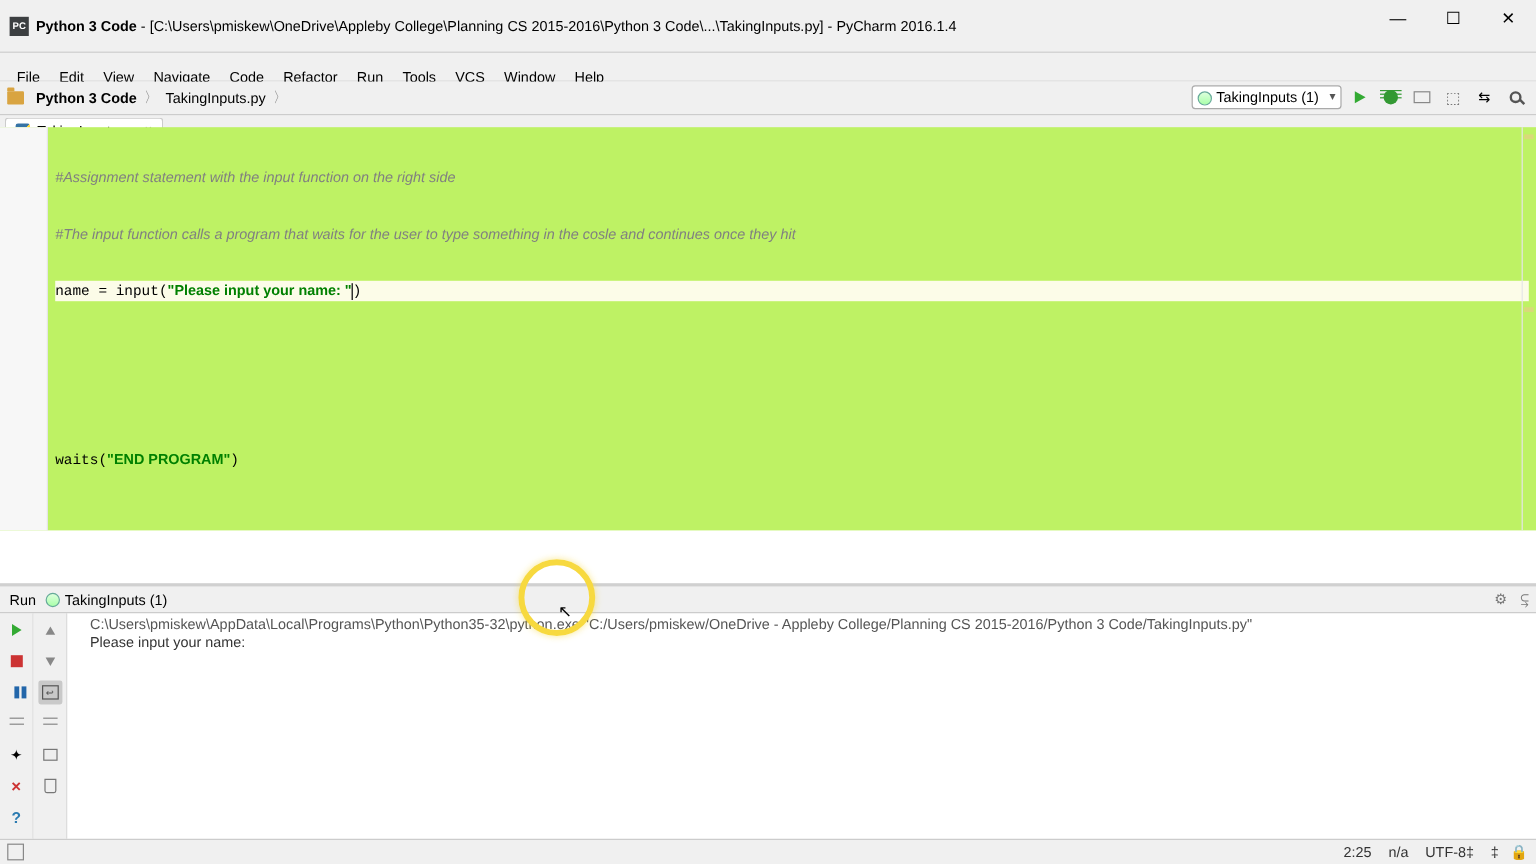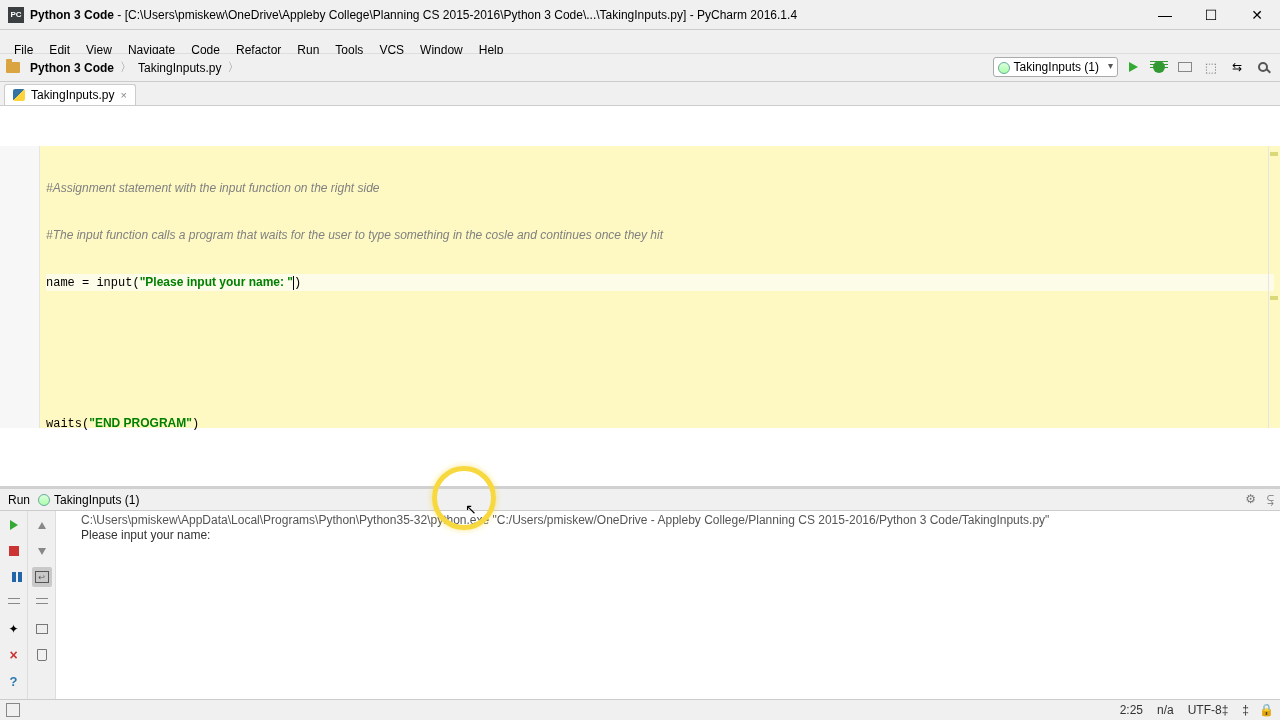--- a/index.html
+++ b/index.html
@@ -1,19 +1,19 @@
 <!DOCTYPE html>
 <html><head>
 <meta charset="utf-8">
 <style>
 * { margin:0; padding:0; box-sizing:border-box; font-family:"Segoe UI",Arial,sans-serif; font-size:12px; }
 body { width:1280px; height:720px; background:#fff; overflow:hidden; position:relative; }
 
 
-.titlebar { height:30px; background:#f0f0f0; border-bottom:1px solid #ccc; display:flex; align-items:center; padding:0 8px; position:relative; }
+.titlebar { height:44px; background:#f0f0f0; border-bottom:1px solid #ccc; display:flex; align-items:center; padding:0 8px; position:relative; }
 .titlebar .icon { width:16px; height:16px; background:#3c3f41; display:inline-flex; align-items:center; justify-content:center; color:#fff; font-size:8px; font-weight:bold; margin-right:6px; }
 .titlebar .path { font-size:12px; color:#000; }
 .window-ctrls { position:absolute; right:0; top:0; display:flex; }
 .window-ctrls .wc { width:46px; height:30px; display:flex; align-items:center; justify-content:center; font-size:14px; cursor:pointer; }
 
 
 .menubar { height:24px; background:#f0f0f0; display:flex; align-items:center; padding:0 6px; border-bottom:1px solid #ddd; }
 .menubar .menu-item { padding:3px 8px; cursor:pointer;margin-top:16px; }
 .menubar .menu-item u { text-decoration:underline; }
 
@@ -37,21 +37,21 @@
 .tb-cov { width:14px; height:10px; border:1px solid #888; }
 .tb-gear { color:#777; font-size:13px; }
 
 
 .tabbar { height:24px; background:#f0f0f0; display:flex; align-items:flex-end; padding-left:4px; border-bottom:1px solid #ccc; }
 .file-tab { background:#fff; border:1px solid #ccc; border-bottom:none; padding:3px 8px; display:flex; align-items:center; gap:6px; border-radius:3px 3px 0 0; }
 .file-tab .py-icon { width:12px; height:12px; background:linear-gradient(135deg,#3673a5 50%,#ffd43b 50%); border-radius:2px; }
 .file-tab .close-x { color:#888; cursor:pointer; font-size:11px; }
 
 
-.editor-area { position:absolute; top:106px; left:0; right:0; height:282px; background:#fef9c3; display:flex;margin-top:40px; }
+.editor-area { position:absolute; top:106px; left:0; right:0; height:336px; background:#bef264; display:flex; }
 .gutter { width:40px; background:#f7f7f7; border-right:1px solid #e5e5e5; }
 .code-content { flex:1; padding:4px 6px; font-family:Consolas,"Courier New",monospace; font-size:13px; position:relative; white-space:pre; }
 .code-line { height:17px; line-height:17px; }
 .code-line.hl { background:#fcfce8; }
 .cm-comment { color:#808080; font-style:italic; }
 .cm-str { color:#008000; font-weight:bold; }
 .cm-fn { color:#000;font-family:Liberation Mono, monospace; }
 .editor-right { position:absolute; right:0; top:0; width:12px; height:100%; border-left:1px solid #e5e5e5; }
 .marker { position:absolute; right:2px; width:8px; height:4px; background:#d9d97a; }
 .caret-bar { display:inline-block; width:1px; height:14px; background:#000; vertical-align:middle; animation:blink 1s step-start infinite; }
@@ -76,21 +76,21 @@
 .rt-stop { width:10px; height:10px; background:#c33; }
 .rt-pause { width:4px; height:10px; background:#26a; box-shadow:6px 0 0 #26a; }
 .rt-x { color:#c33; font-weight:bold; font-size:14px; }
 .rt-q { color:#2a7ab0; font-weight:bold; font-size:13px; }
 .rt-arrow-up { width:0;height:0;border-left:4px solid transparent;border-right:4px solid transparent;border-bottom:7px solid #888; }
 .rt-arrow-dn { width:0;height:0;border-left:4px solid transparent;border-right:4px solid transparent;border-top:7px solid #888; }
 .rt-grid { width:12px; height:10px; background:linear-gradient(#888,#888) 0 0/12px 1px no-repeat,linear-gradient(#888,#888) 0 5px/12px 1px no-repeat,linear-gradient(#888,#888) 0 10px/12px 1px no-repeat; }
 .rt-print { width:12px;height:10px;border:1px solid #777;background:#eee; }
 .rt-trash { width:10px;height:12px;border:1px solid #777;border-radius:0 0 2px 2px; }
 .rt-softwrap { width:14px;height:12px;border:1px solid #555;display:flex;align-items:center;justify-content:center;font-size:8px;color:#555; }
-.console-out { flex:1; padding:2px 1px; font-family:Consolas,"Courier New",monospace; font-size:13px; white-space:pre;margin-left:24px; }
+.console-out { flex:1; padding:2px 19px; font-family:Consolas,"Courier New",monospace; font-size:13px; white-space:pre; }
 .exe-path { color:#555; }
 .prompt-text { color:#333; }
 
 
 .statusbar { position:absolute; bottom:0; left:0; right:0; height:21px; background:#f0f0f0; border-top:1px solid #ccc; display:flex; align-items:center; padding:0 6px; }
 .statusbar .spacer { flex:1; }
 .statusbar .s-item { margin-left:14px; color:#333; }
 .sb-box { width:14px;height:14px;border:1px solid #888;margin-right:6px; }
 .sb-lock { font-size:12px; color:#666; margin-left:10px; }
 

